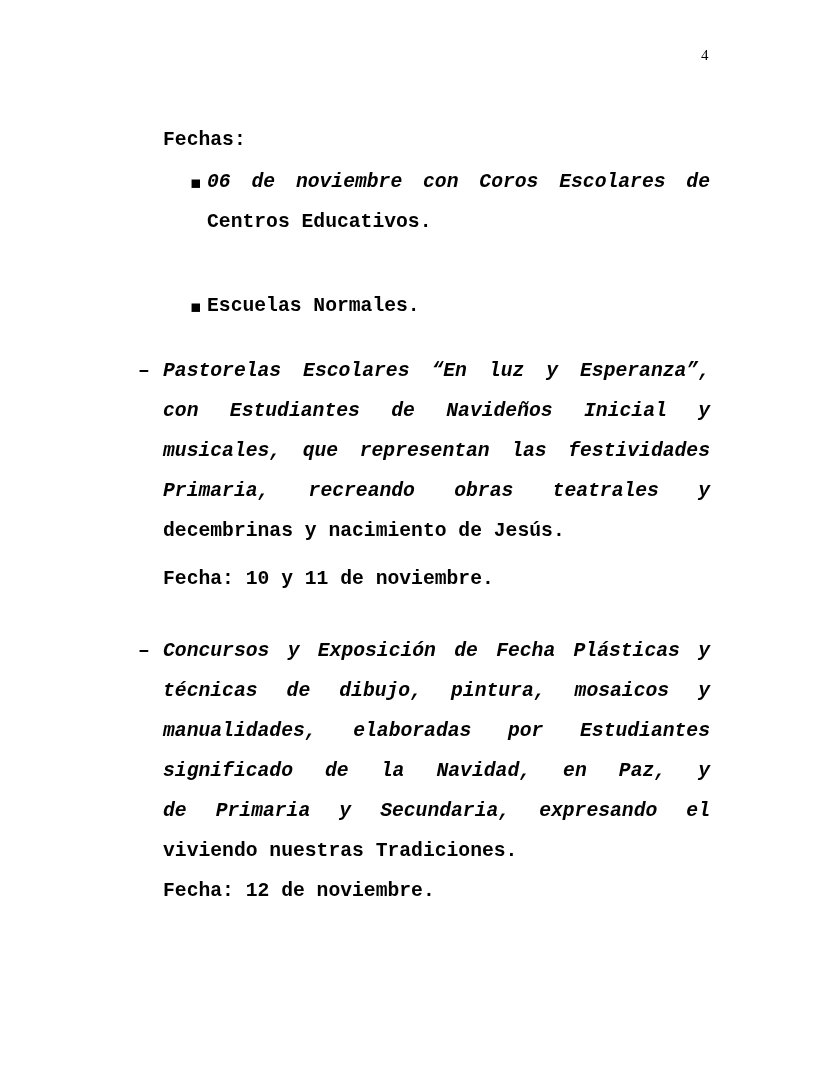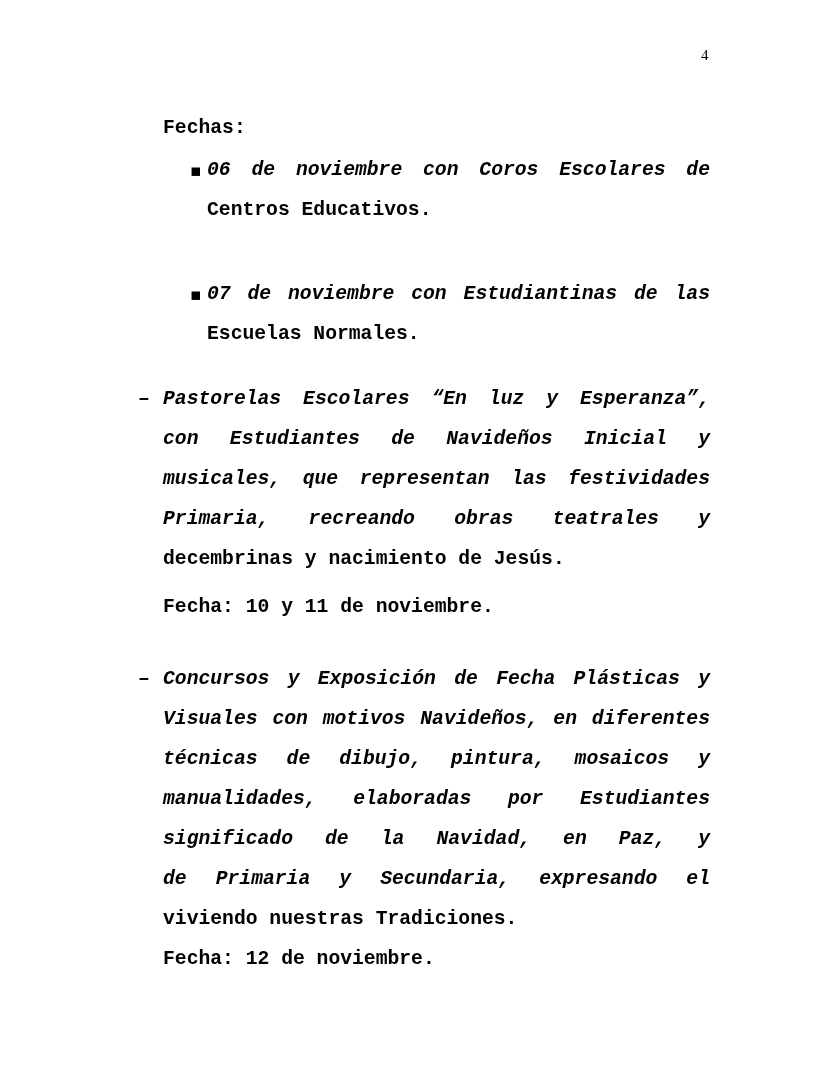--- a/index.html
+++ b/index.html
@@ -20,21 +20,21 @@
     left: 701px;
     top: 46px;
     font-family: "Liberation Serif", serif;
     font-weight: normal;
     font-size: 15px;
     line-height: 18px;
   }
   .content {
     position: absolute;
     left: 163px;
-    top: 108px;
+    top: 120px;
     width: 547px;
   }
   .line {
     line-height: 40px;
     white-space: normal;
   }
   .just {
     text-align: justify;
     text-align-last: justify;
     font-style: italic;
@@ -73,41 +73,39 @@
     <div class="line">Fechas:</div>
 
     <div class="item bullet mt2">
       <span class="marker bullet-marker">▪</span>
       <div class="line just">06 de noviembre con Coros Escolares de</div>
       <div class="line">Centros Educativos.</div>
     </div>
 
     <div class="item bullet mt44">
       <span class="marker bullet-marker">▪</span>
-      <div class="line just">07 de noviembre con Estudiantinas de las</div>
       <div class="line">Escuelas Normales.</div>
     </div>
 
     <div class="item dash mt25">
       <span class="marker dash-marker">–</span>
       <div class="line just">Pastorelas Escolares “En luz y Esperanza”,</div>
       <div class="line just">con Estudiantes de Navideños Inicial y</div>
       <div class="line just">musicales, que representan las festividades</div>
       <div class="line just">Primaria, recreando obras teatrales y</div>
       <div class="line">decembrinas y nacimiento de Jesús.</div>
     </div>
 
     <div class="item plain mt8">
       <div class="line">Fecha: 10 y 11 de noviembre.</div>
     </div>
 
     <div class="item dash mt32">
       <span class="marker dash-marker">–</span>
       <div class="line just">Concursos y Exposición de Fecha Plásticas y</div>
-      <div class="line just">Visuales con motivos Navideños, en diferentes</div>
       <div class="line just">técnicas de dibujo, pintura, mosaicos y</div>
       <div class="line just">manualidades, elaboradas por Estudiantes</div>
       <div class="line just">significado de la Navidad, en Paz, y</div>
       <div class="line just">de Primaria y Secundaria, expresando el</div>
       <div class="line">viviendo nuestras Tradiciones.</div>
     </div>
 
     <div class="item plain mt0">
       <div class="line">Fecha: 12 de noviembre.</div>
     </div>

